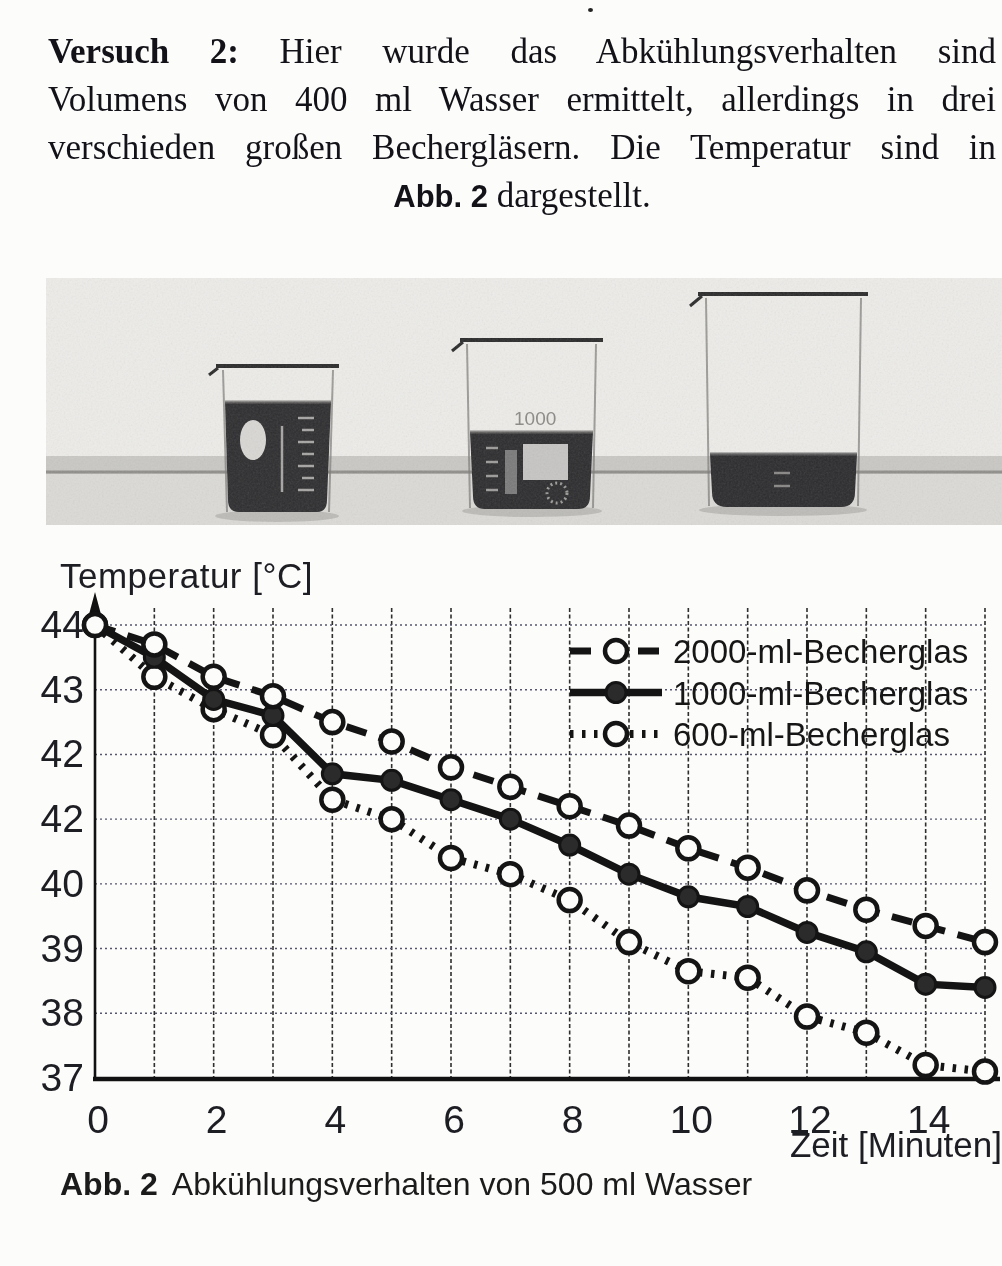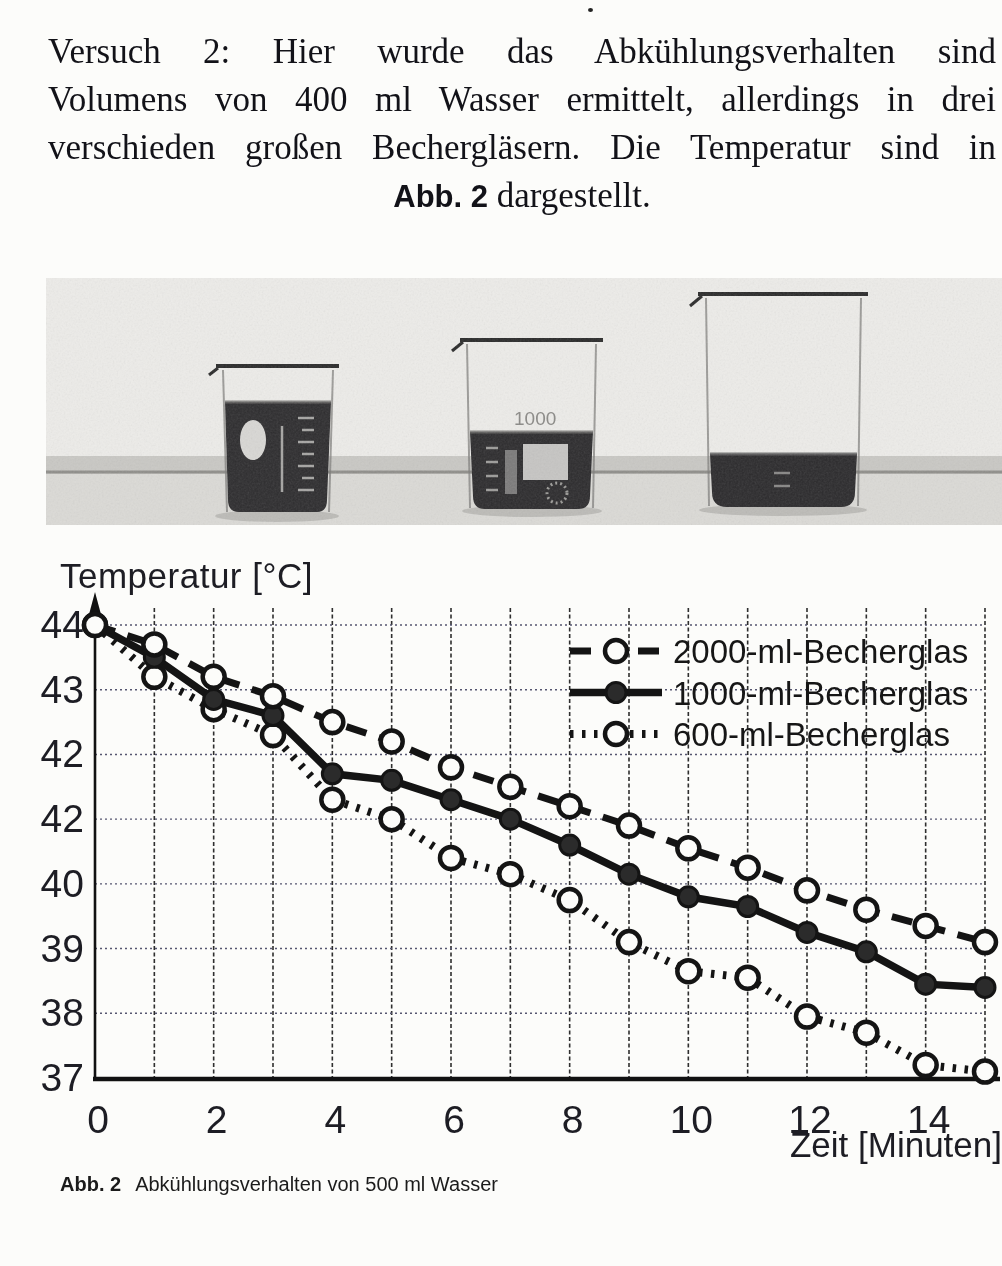--- a/index.html
+++ b/index.html
@@ -9,35 +9,35 @@
     font-family:"Liberation Sans", sans-serif;
   }
   
   .paragraph{
     position:absolute; left:48px; top:28px; width:948px;
     font-family:"Liberation Serif", serif;
     font-size:35px; line-height:48px; color:#121218;
   }
   .paragraph .jline{ text-align:justify; text-align-last:justify; }
   .paragraph .lastline{ text-align:center; }
-  .bold-serif{ font-weight:400; }
+  .bold-serif{ font-weight:700; }
   .bold-sans{ font-weight:700; font-family:"Liberation Sans",sans-serif; font-size:31px;}
   .speck{ position:absolute; background:#222; border-radius:50%; }
   
   .photo{ position:absolute; left:46px; top:278px; width:956px; height:247px; }
   
   .ylabel{
     position:absolute; left:60px; top:556px;
     font-size:35px; color:#1d1d24; letter-spacing:0.5px;
   }
   .chart-svg{ position:absolute; left:0; top:550px; }
   
   .caption{
     position:absolute; left:60px; top:1164px; width:800px;
-    font-size:20px; line-height:41px; color:#1b1b1b;
+    font-size:32px; line-height:41px; color:#1b1b1b;
   }
   .caption .cap-label{ font-weight:700; margin-right:14px; }
 </style>
 </head>
 <body>
 
 <div class="page">
 
   <div class="speck" style="left:588px;top:8px;width:5px;height:4px;"></div>
 

